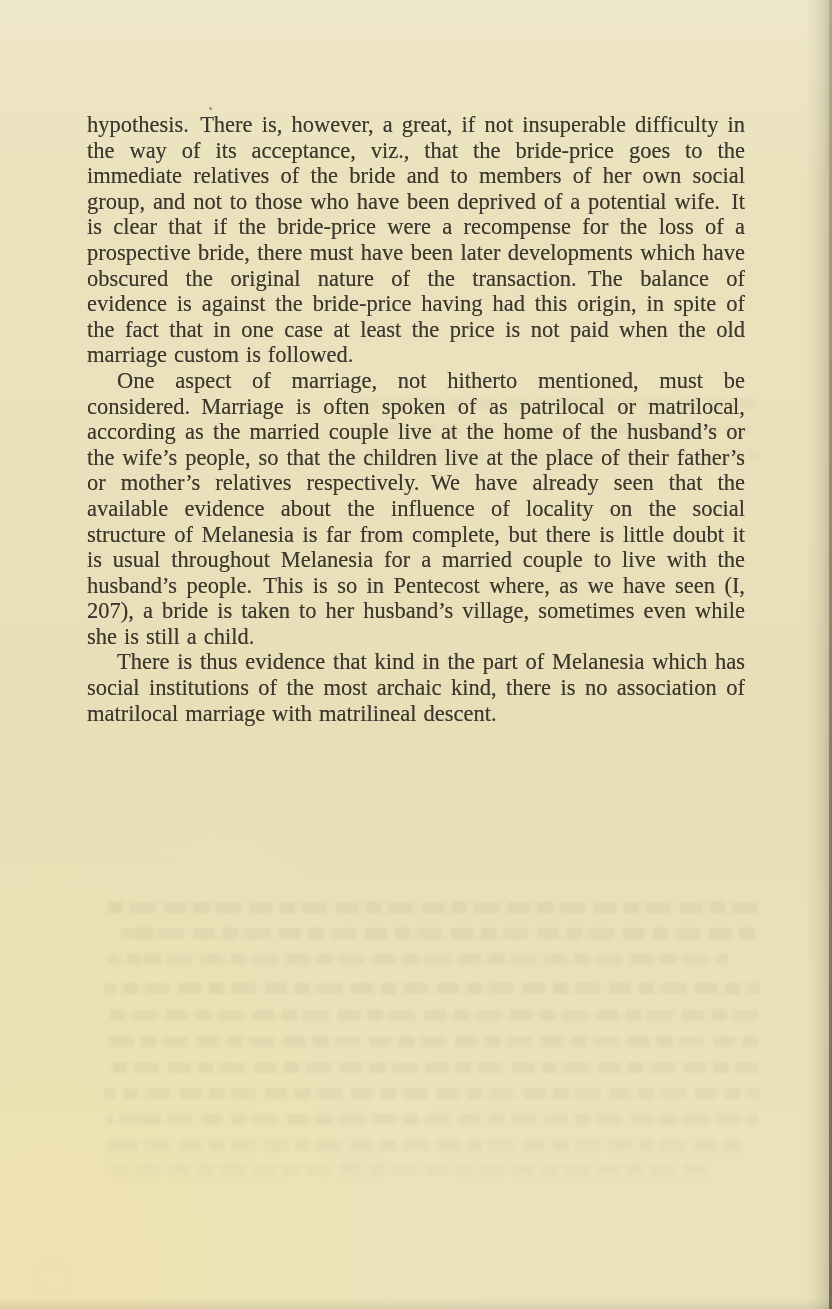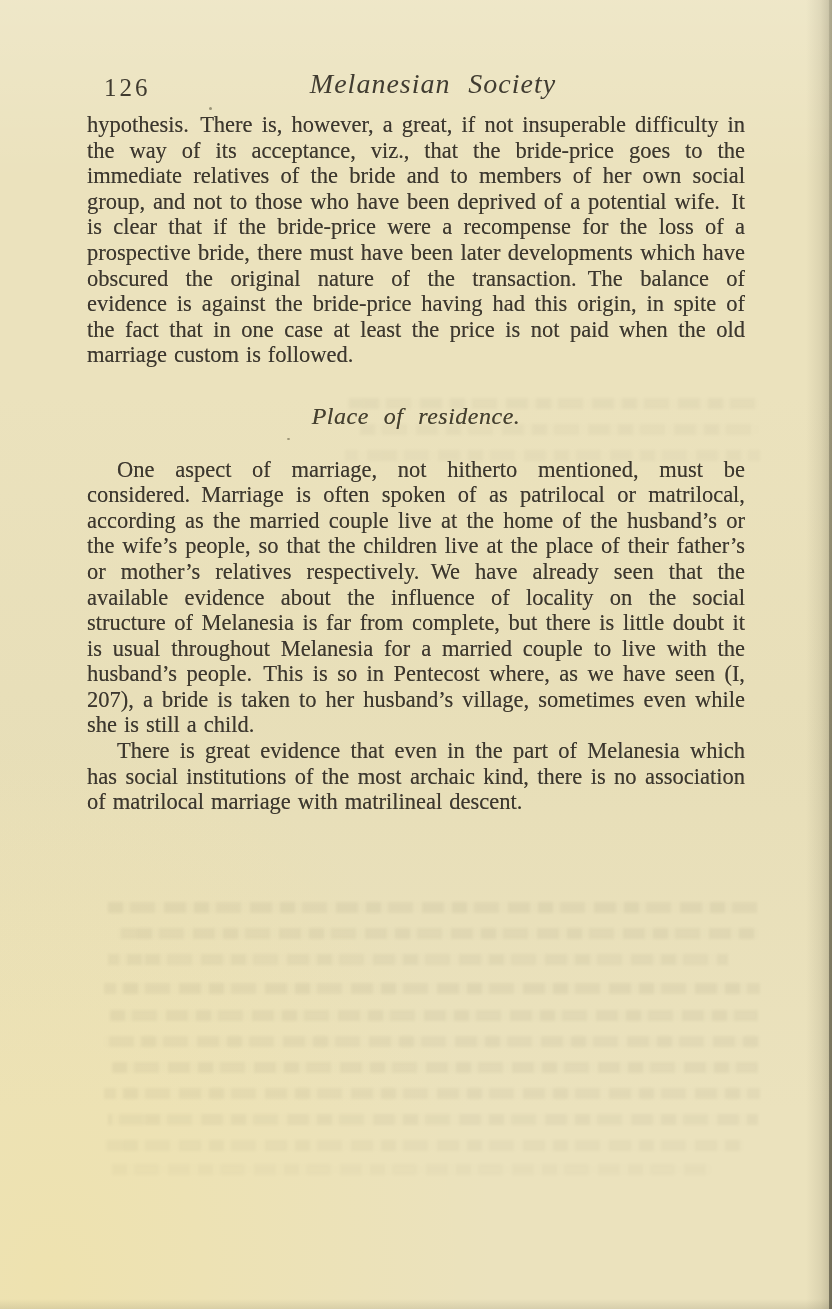--- a/index.html
+++ b/index.html
@@ -109,25 +109,20 @@
     <i class="gl" style="top:1062px;left:112px;width:646px;opacity:0.40"></i>
     <i class="gl" style="top:1088px;left:104px;width:656px;opacity:0.38"></i>
     <i class="gl" style="top:1114px;left:108px;width:650px;opacity:0.34"></i>
     <i class="gl" style="top:1140px;left:104px;width:640px;opacity:0.28"></i>
     <i class="gl" style="top:1164px;left:112px;width:600px;opacity:0.20"></i>
   </div>
 
   <span class="speck" style="left:209px;top:107px;width:3px;height:3px;"></span>
   <span class="speck" style="left:287px;top:438px;width:3px;height:2px;"></span>
 
-  <header class="running-head">
-    <span class="page-number">126</span>
-    <span class="running-title">Melanesian Society</span>
-  </header>
 
   <main class="text-block">
     <p>hypothesis. There is, however, a great, if not insuperable difficulty in the way of its acceptance, viz., that the bride-price goes to the immediate relatives of the bride and to members of her own social group, and not to those who have been deprived of a potential wife. It is clear that if the bride-price were a recompense for the loss of a prospective bride, there must have been later developments which have obscured the original nature of the transaction. The balance of evidence is against the bride-price having had this origin, in spite of the fact that in one case at least the price is not paid when the old marriage custom is followed.</p>
-    <h2 class="section-heading">Place of residence.</h2>
     <p class="indent">One aspect of marriage, not hitherto mentioned, must be considered. Marriage is often spoken of as patrilocal or matrilocal, according as the married couple live at the home of the husband’s or the wife’s people, so that the children live at the place of their father’s or mother’s relatives respectively. We have already seen that the available evidence about the influence of locality on the social structure of Melanesia is far from complete, but there is little doubt it is usual throughout Melanesia for a married couple to live with the husband’s people. This is so in Pentecost where, as we have seen (I, 207), a bride is taken to her husband’s village, sometimes even while she is still a child.</p>
-    <p class="indent">There is great evidence that even in the part of Melanesia which has social institutions of the most archaic kind, there is no association of matrilocal marriage with matrilineal descent.</p>
+    <p class="indent">There is thus evidence that kind in the part of Melanesia which has social institutions of the most archaic kind, there is no association of matrilocal marriage with matrilineal descent.</p>
   </main>
 
 </div>
 
 </body></html>

